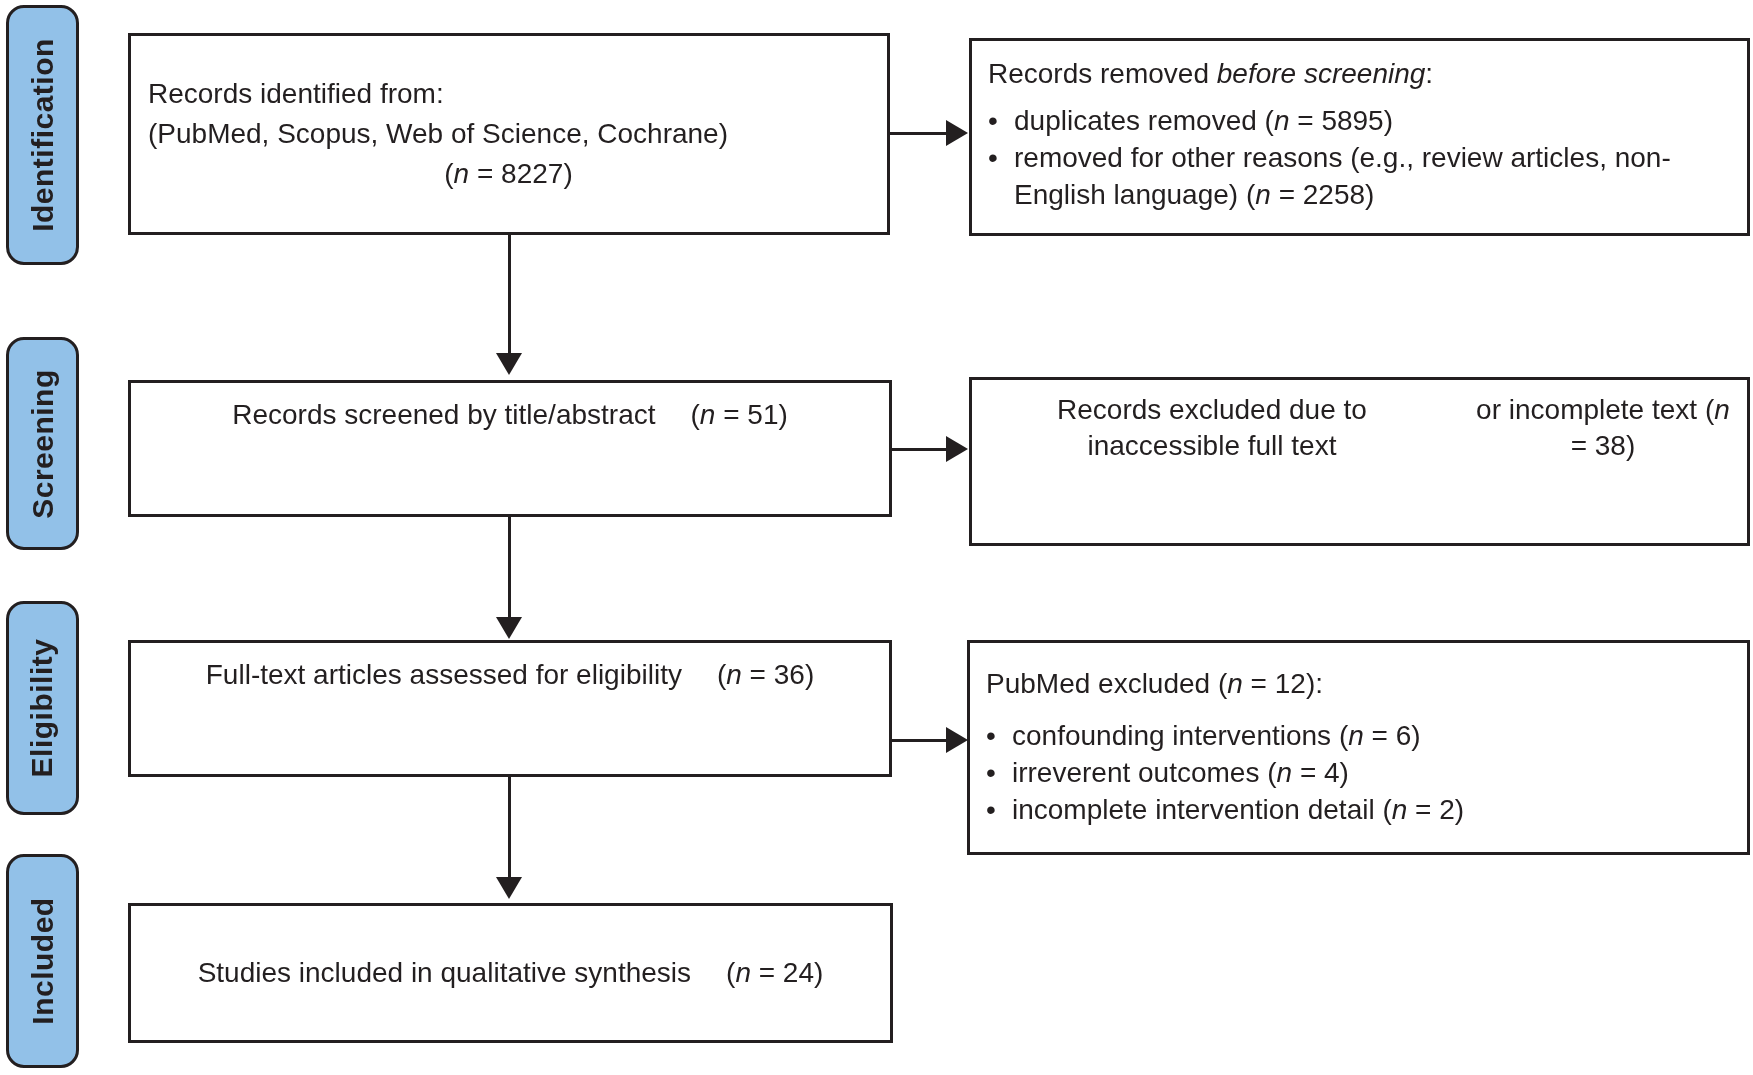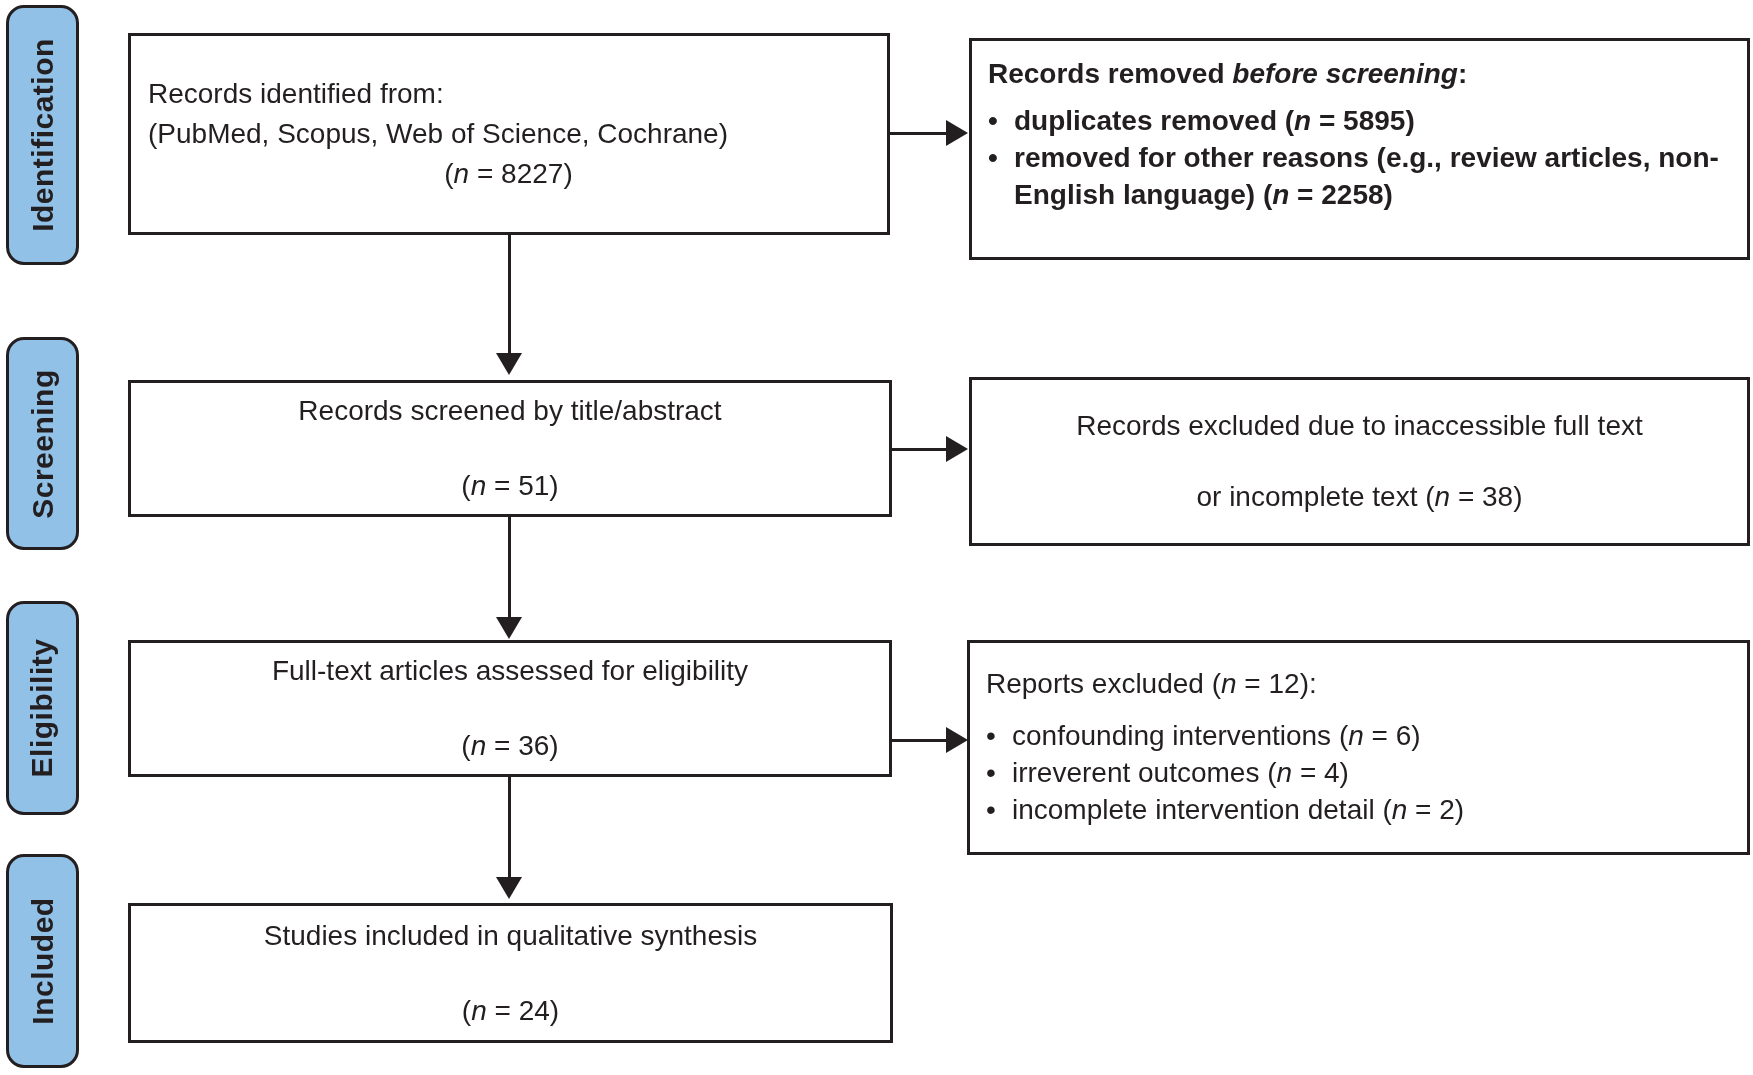--- a/index.html
+++ b/index.html
@@ -40,24 +40,24 @@
   
   .box {
     position: absolute;
     background: var(--bg);
     border: 3px solid var(--outline);
     font-size: 28px;
     line-height: 40px;
   }
   .box.centered {
     display: flex;
-    flex-direction: column;
+    flex-direction: row;
     justify-content: center;
     text-align: center;
-    padding: 3px 14px;
+    padding: 12px 14px;
     gap: 35px;
   }
   .box.listy {
     padding: 14px 14px 10px 16px;
     line-height: 37px;
   }
   .box1 {
     display: flex;
     flex-direction: column;
     justify-content: center;
@@ -93,21 +93,21 @@
   .badge-identification { left: 6px;  top: 5px;   width: 73px; height: 260px; }
   .badge-screening      { left: 6px;  top: 337px; width: 73px; height: 213px; }
   .badge-eligibility    { left: 6px;  top: 601px; width: 73px; height: 214px; }
   .badge-included       { left: 6px;  top: 854px; width: 73px; height: 214px; }
 
   .box-identified { left: 128px; top: 33px;  width: 762px; height: 202px; padding-left: 17px; }
   .box-screened   { left: 128px; top: 380px; width: 764px; height: 137px; }
   .box-fulltext   { left: 128px; top: 640px; width: 764px; height: 137px; }
   .box-included   { left: 128px; top: 903px; width: 765px; height: 140px; align-items: center; }
 
-  .rbox-removed  { left: 969px; top: 38px;  width: 781px; height: 222px; font-weight: bold; }
+  .rbox-removed  { left: 969px; top: 38px;  width: 781px; height: 198px; }
   .rbox-excluded { left: 969px; top: 377px; width: 781px; height: 169px; }
   .rbox-reports  { left: 967px; top: 640px; width: 783px; height: 215px; }
 
   .v1-line { left: 508px; top: 235px; height: 120px; }
   .v1-head { left: 496px; top: 353px; }
   .v2-line { left: 508px; top: 517px; height: 102px; }
   .v2-head { left: 496px; top: 617px; }
   .v3-line { left: 508px; top: 777px; height: 102px; }
   .v3-head { left: 496px; top: 877px; }
 
@@ -168,21 +168,21 @@
       <span class="bullet-text"><span>removed for other reasons (e.g., review articles, non-English language) (</span><i class="var">n</i><span> = 2258)</span></span>
     </div>
   </div>
 
   <div class="box centered rbox-excluded rbox2-lines">
     <div class="line center">Records excluded due to inaccessible full text</div>
     <div class="line center"><span>or incomplete text (</span><i class="var">n</i><span> = 38)</span></div>
   </div>
 
   <div class="box listy rbox-reports" style="padding-top:22px;">
-    <div class="side-title gapped"><span>Reports excluded (</span><i class="var">n</i><span> = 12):</span></div>
+    <div class="side-title gapped"><span>PubMed excluded (</span><i class="var">n</i><span> = 12):</span></div>
     <div class="bullet-row">
       <span class="bullet-marker">•</span>
       <span class="bullet-text"><span>confounding interventions (</span><i class="var">n</i><span> = 6)</span></span>
     </div>
     <div class="bullet-row">
       <span class="bullet-marker">•</span>
       <span class="bullet-text"><span>irreverent outcomes (</span><i class="var">n</i><span> = 4)</span></span>
     </div>
     <div class="bullet-row">
       <span class="bullet-marker">•</span>

